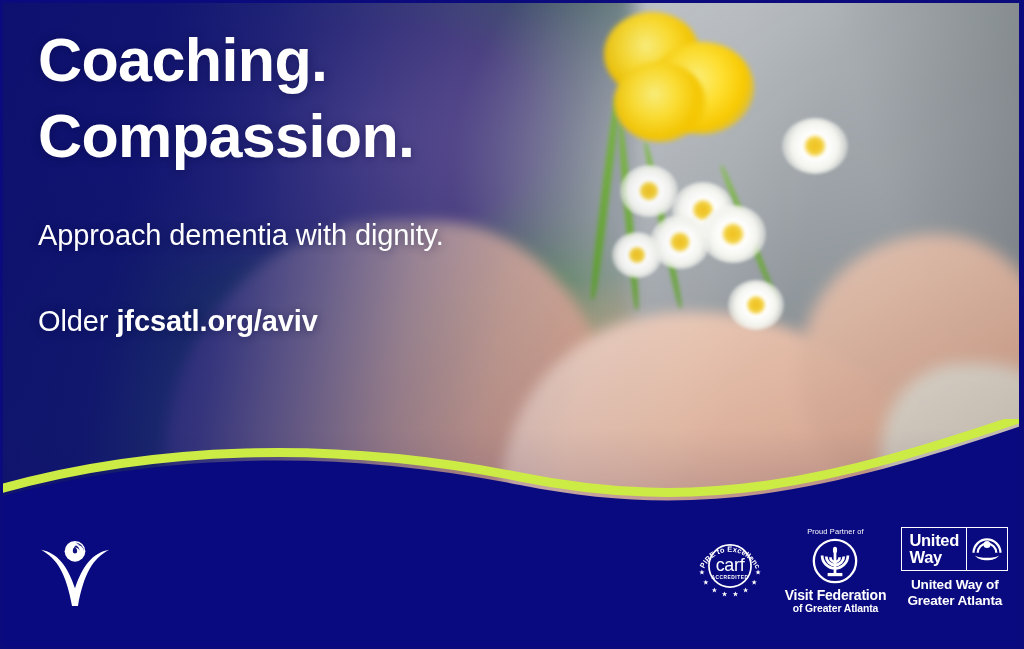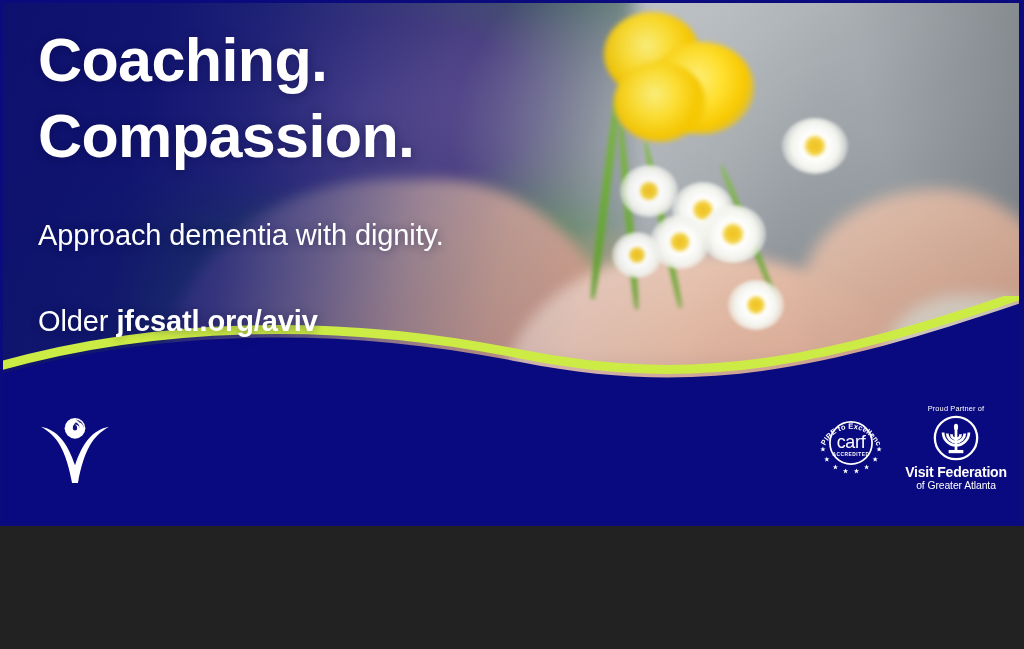--- a/index.html
+++ b/index.html
@@ -3,21 +3,21 @@
 <meta charset="utf-8">
 <style>
   html, body {
     margin: 0;
     padding: 0;
     background: #222;
   }
   .ad {
     position: relative;
     width: 1024px;
-    height: 526px;
+    height: 649px;
     overflow: hidden;
     background: #a21caf;
     font-family: "Liberation Sans", sans-serif;
     box-sizing: border-box;
   }
 
   
   .photo {
     position: absolute;
     inset: 0;
@@ -243,21 +243,21 @@
     color: #ffffff;
     font-size: 14px;
     font-weight: 700;
     margin-top: 3px;
     letter-spacing: -.2px;
     white-space: nowrap;
   }
   .fed-sub {
     color: #ffffff;
     font-size: 10.4px;
-    font-weight: 400;
+    font-weight: 700;
     letter-spacing: -.1px;
     white-space: nowrap;
   }
 
   .uw { display:flex; flex-direction:column; align-items:center; }
   .uw-box {
     border: 1.8px solid #ffffff;
     display: flex;
     align-items: stretch;
     height: 42px;
@@ -393,18 +393,38 @@
           <path d="M22,38 A28,28 0 0,0 78,38" stroke="#ffffff" stroke-width="6" fill="none"></path>
           <path d="M31,40 A19,19 0 0,0 69,40" stroke="#ffffff" stroke-width="6" fill="none"></path>
           <path d="M40,42 A10,10 0 0,0 60,42" stroke="#ffffff" stroke-width="6" fill="none"></path>
           <rect x="34" y="76" width="32" height="7" fill="#ffffff"></rect>
           <ellipse cx="50" cy="26" rx="4.5" ry="7" fill="#ffffff"></ellipse>
         </svg>
         <div class="fed-name">Visit Federation</div>
         <div class="fed-sub">of Greater Atlanta</div>
       </div>
 
+      <div class="partner uw">
+        <div class="uw-box">
+          <div class="uw-words">
+            <span>United</span>
+            <span>Way</span>
+          </div>
+          <div class="uw-sym-cell">
+            <svg class="uw-sym" viewBox="0 0 100 100">
+              <path d="M8,62 A42,42 0 0,1 92,62" fill="none" stroke="#ffffff" stroke-width="7"></path>
+              <path d="M21,62 A29,29 0 0,1 79,62" fill="none" stroke="#ffffff" stroke-width="7"></path>
+              <circle cx="50" cy="36" r="11" fill="#ffffff"></circle>
+              <path d="M12,70 C26,90 74,90 88,70 C74,80 26,80 12,70 Z" fill="#ffffff"></path>
+            </svg>
+          </div>
+        </div>
+        <div class="uw-caption">
+          <span>United Way of</span><br>
+          <span>Greater Atlanta</span>
+        </div>
+      </div>
 
     </div>
   </div>
 
   <div class="frame"></div>
 </div>
 
 </body></html>

